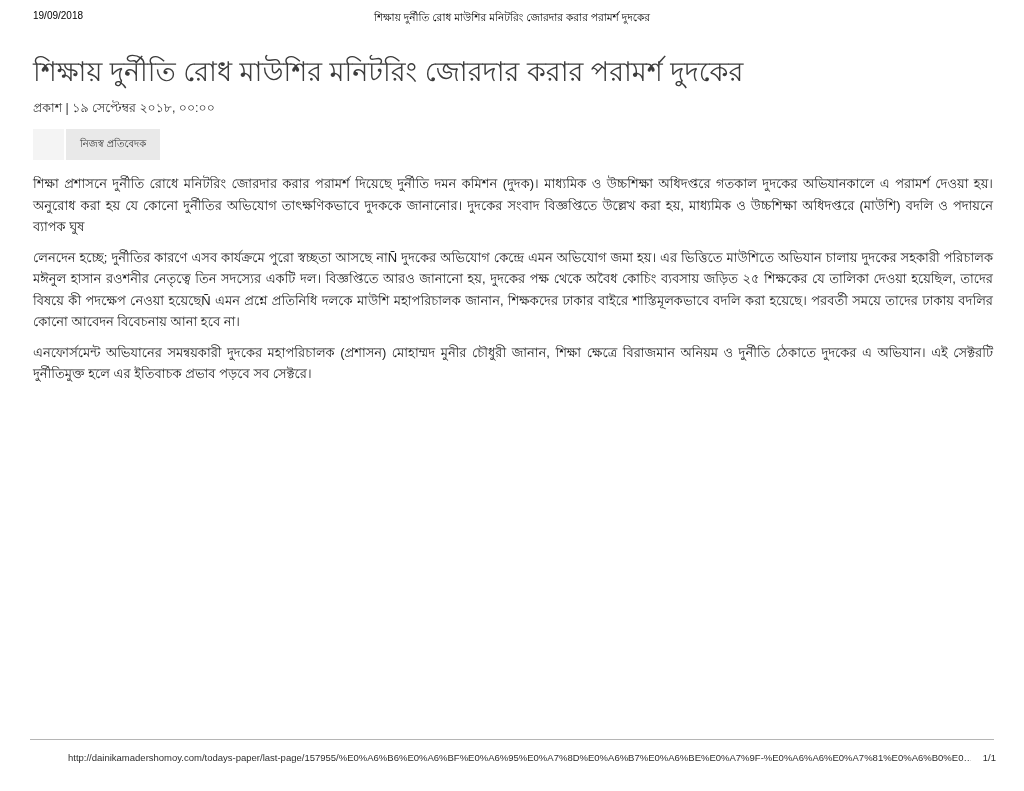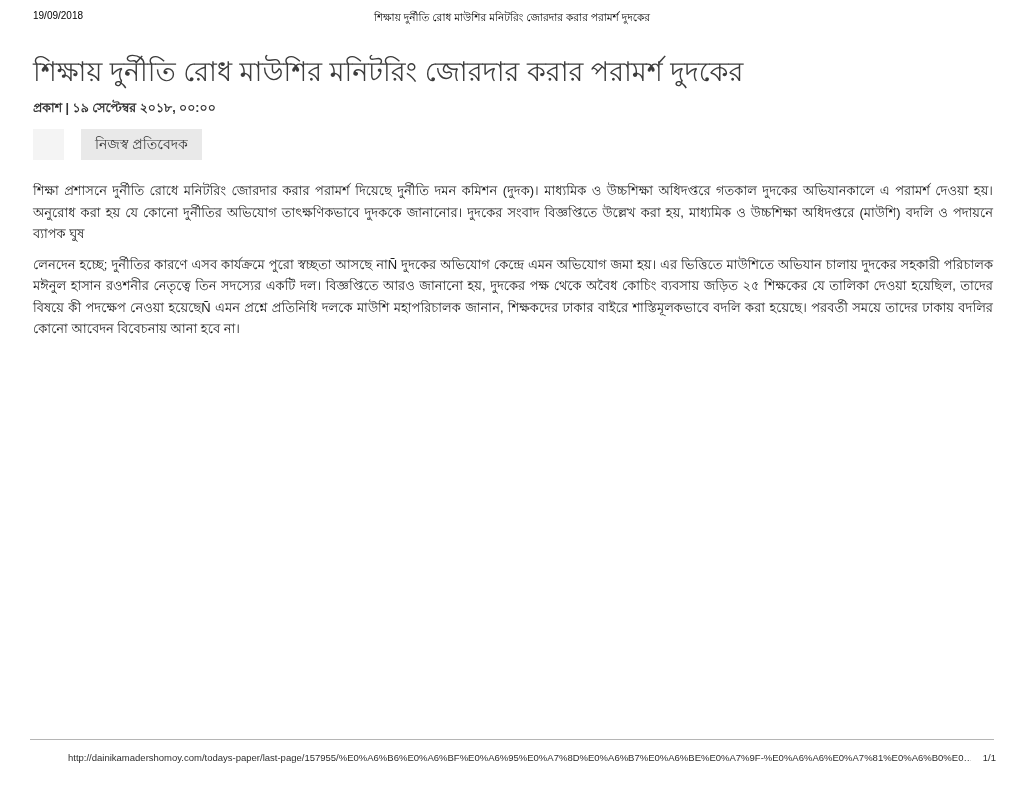--- a/index.html
+++ b/index.html
@@ -43,43 +43,42 @@
     font-size: 27px;
     font-weight: 500;
     color: #3c3c3c;
     line-height: 40px;
     white-space: nowrap;
   }
   .pub-line {
     margin-top: 7px;
     font-size: 12.5px;
     color: #333333;
-    font-weight: bold;
   }
   .author-row {
     margin-top: 10px;
     display: flex;
     align-items: stretch;
     height: 31px;
   }
   .avatar-placeholder {
     width: 31px;
     height: 31px;
     background: #f4f4f4;
   }
   .author-badge {
-    margin-left: 17px;
+    margin-left: 2px;
     background: #e9e9e9;
     color: #333333;
-    font-size: 14px;
+    font-size: 10px;
     display: flex;
     align-items: center;
     padding: 0 14px;
   }
-  .body-copy { margin-top: 20px; }
+  .body-copy { margin-top: 13px; }
   .body-copy p {
     font-size: 13px;
     line-height: 21.5px;
     text-align: justify;
     color: #1c1c1c;
     margin-bottom: 9px;
   }
 
   
   .footer-rule {
@@ -125,20 +124,21 @@
   <div class="pub-line">প্রকাশ | ১৯ সেপ্টেম্বর ২০১৮, ০০:০০</div>
 
   <div class="author-row">
     <div class="avatar-placeholder"></div>
     <div class="author-badge">নিজস্ব প্রতিবেদক</div>
   </div>
 
   <div class="body-copy">
     <p>শিক্ষা প্রশাসনে দুর্নীতি রোধে মনিটরিং জোরদার করার পরামর্শ দিয়েছে দুর্নীতি দমন কমিশন (দুদক)। মাধ্যমিক ও উচ্চশিক্ষা অধিদপ্তরে গতকাল দুদকের অভিযানকালে এ পরামর্শ দেওয়া হয়। অনুরোধ করা হয় যে কোনো দুর্নীতির অভিযোগ তাৎক্ষণিকভাবে দুদককে জানানোর। দুদকের সংবাদ বিজ্ঞপ্তিতে উল্লেখ করা হয়, মাধ্যমিক ও উচ্চশিক্ষা অধিদপ্তরে (মাউশি) বদলি ও পদায়নে ব্যাপক ঘুষ</p>
     <p>লেনদেন হচ্ছে; দুর্নীতির কারণে এসব কার্যক্রমে পুরো স্বচ্ছতা আসছে নাÑ দুদকের অভিযোগ কেন্দ্রে এমন অভিযোগ জমা হয়। এর ভিত্তিতে মাউশিতে অভিযান চালায় দুদকের সহকারী পরিচালক মঈনুল হাসান রওশনীর নেতৃত্বে তিন সদস্যের একটি দল। বিজ্ঞপ্তিতে আরও জানানো হয়, দুদকের পক্ষ থেকে অবৈধ কোচিং ব্যবসায় জড়িত ২৫  শিক্ষকের যে তালিকা দেওয়া হয়েছিল, তাদের বিষয়ে কী পদক্ষেপ নেওয়া হয়েছেÑ এমন প্রশ্নে প্রতিনিধি দলকে মাউশি মহাপরিচালক জানান, শিক্ষকদের ঢাকার বাইরে শাস্তিমূলকভাবে বদলি করা হয়েছে। পরবর্তী সময়ে তাদের ঢাকায় বদলির কোনো আবেদন বিবেচনায় আনা হবে না।</p>
+    <p>এনফোর্সমেন্ট অভিযানের সমন্বয়কারী দুদকের মহাপরিচালক (প্রশাসন) মোহাম্মদ মুনীর চৌধুরী জানান, শিক্ষা ক্ষেত্রে বিরাজমান অনিয়ম ও দুর্নীতি ঠেকাতে দুদকের এ অভিযান। এই সেক্টরটি দুর্নীতিমুক্ত হলে এর ইতিবাচক প্রভাব পড়বে সব সেক্টরে।</p>
   </div>
 </main>
 
 <hr class="footer-rule">
 <footer class="print-footer">
   <span class="pf-url">http://dainikamadershomoy.com/todays-paper/last-page/157955/%E0%A6%B6%E0%A6%BF%E0%A6%95%E0%A7%8D%E0%A6%B7%E0%A6%BE%E0%A7%9F-%E0%A6%A6%E0%A7%81%E0%A6%B0%E0…</span>
   <span class="pf-page">1/1</span>
 </footer>
 
 </body></html>

